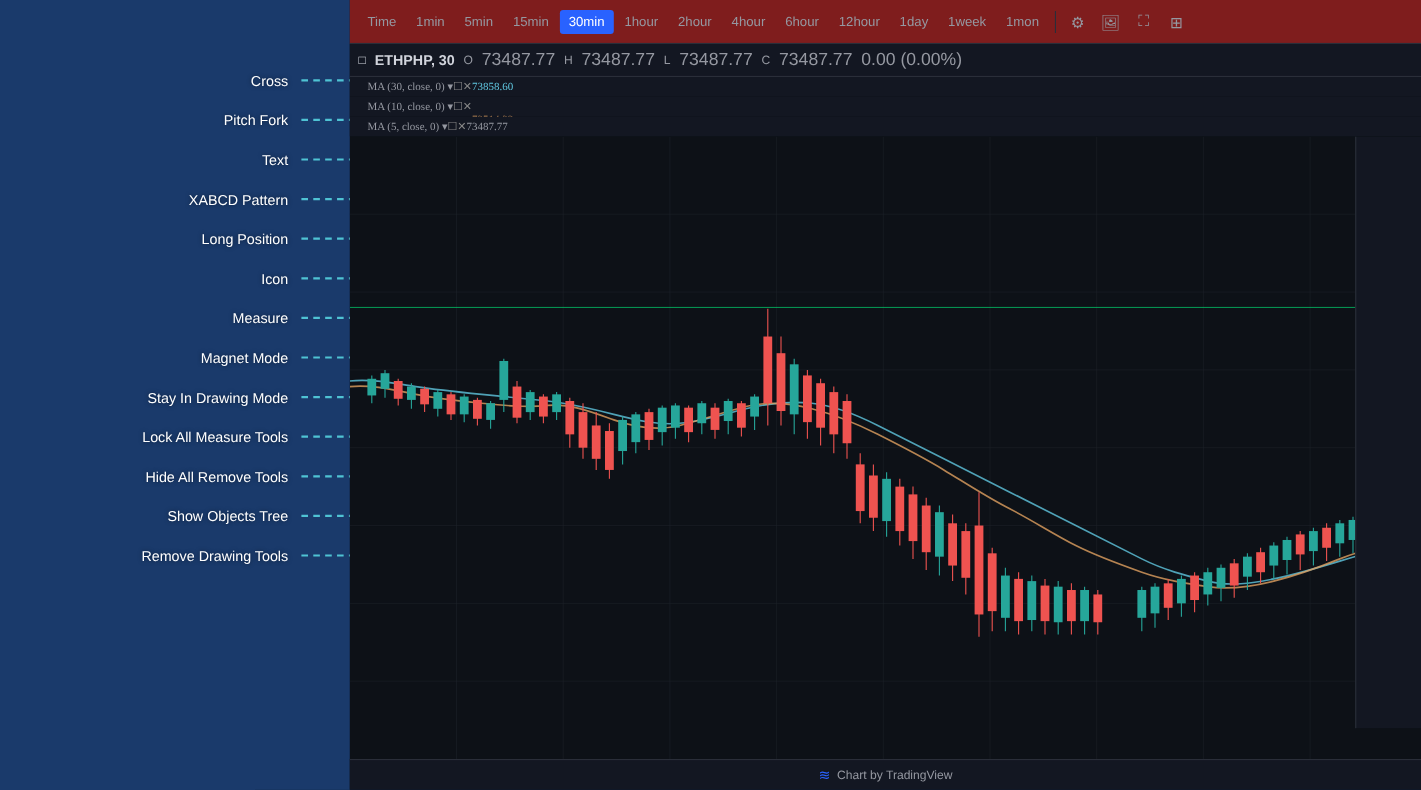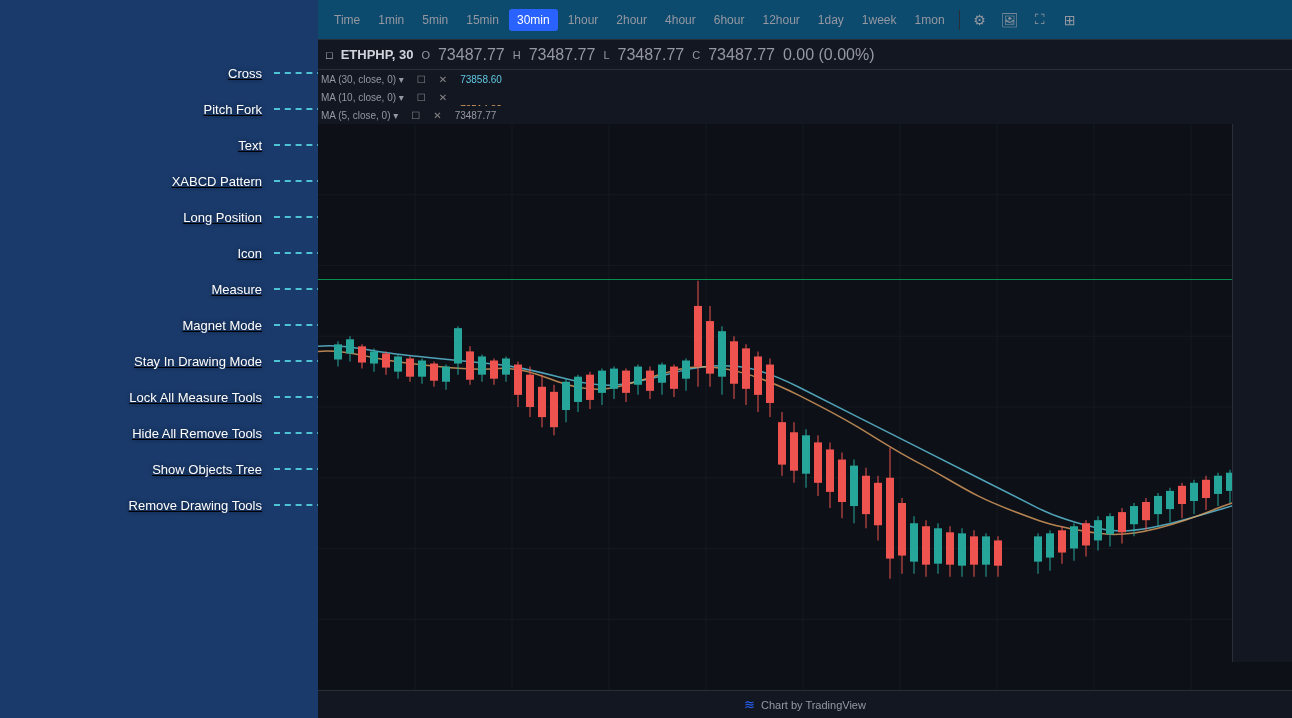--- a/index.html
+++ b/index.html
@@ -22,21 +22,20 @@
       flex-direction: column;
       gap: 0px;
     }
 
     .tool-row {
       display: flex;
       align-items: center;
       justify-content: flex-end;
       height: 36px;
       position: relative;
-      text-decoration: underline;
     }
 
     .tool-label {
       color: #ffffff;
       font-size: 13px;
       font-weight: 500;
       white-space: nowrap;
       margin-right: 8px;
       text-shadow: 0 0 4px rgba(0,0,0,0.5);
     }
@@ -71,21 +70,21 @@
       right: 0;
       bottom: 0;
       background: #0d1117;
       display: flex;
       flex-direction: column;
     }
 
     
     .chart-toolbar {
       height: 40px;
-      background: #0c4a6e;
+      background: #7f1d1d;
       border-bottom: 1px solid #2a2e39;
       display: flex;
       align-items: center;
       padding: 0 8px;
       gap: 2px;
     }
 
     .toolbar-btn {
       padding: 4px 8px;
       color: #9598a1;
@@ -145,23 +144,24 @@
     .ohlc-l { color: #9598a1; }
     .ohlc-c { color: #9598a1; }
     .change-neutral { color: #9598a1; }
 
     
     .ma-bar {
       height: 18px;
       background: #131722;
       display: flex;
       align-items: center;
-      padding: 0 3px;
-      gap: 13px;
+      padding: 0 16px;
+      gap: 0;
       font-size: 10px;
+      font-family: Liberation Serif, serif;
     }
 
     
     .chart-canvas {
       flex: 1;
       position: relative;
       overflow: hidden;
     }
 
     .chart-canvas svg {

